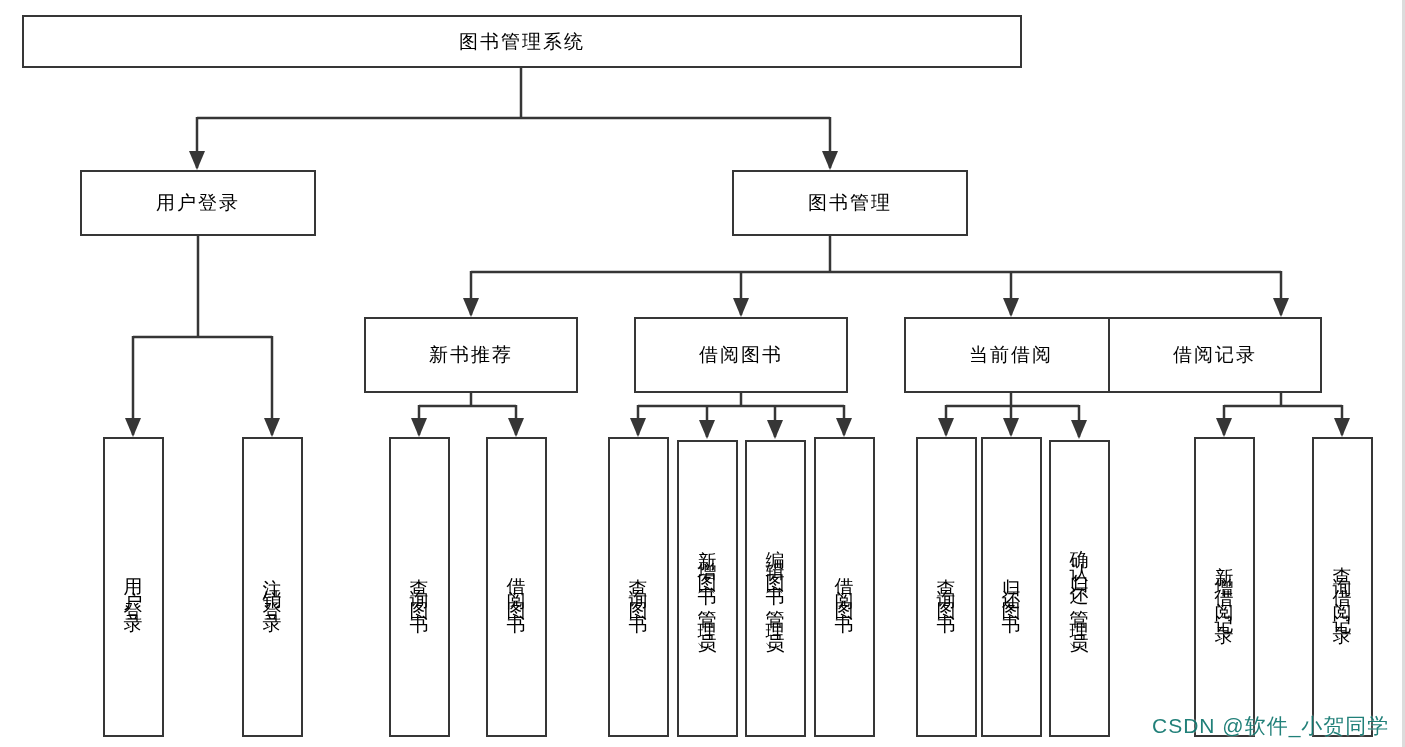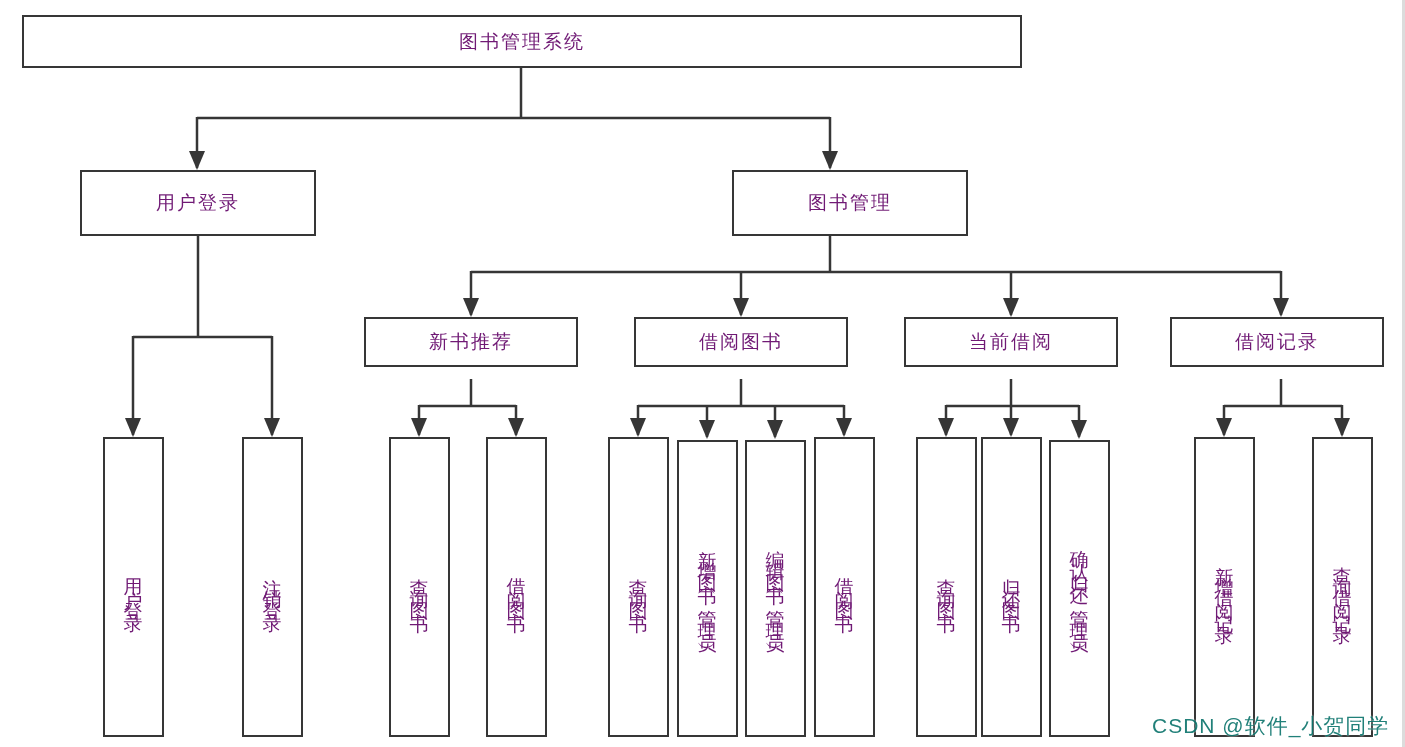--- a/index.html
+++ b/index.html
@@ -22,33 +22,33 @@
     height: 747px;
   }
   .node {
     position: absolute;
     box-sizing: border-box;
     border: 2.5px solid #363636;
     background: #ffffff;
     display: flex;
     align-items: center;
     justify-content: center;
-    color: #701a75;
+    color: #000000;
   }
   .hnode {
     font-size: 19px;
     letter-spacing: 2px;
     white-space: nowrap;
   }
   .root-node {
     left: 22px; top: 15px;
     width: 1000px; height: 53px;
   }
   .l2-node { top: 170px; width: 236px; height: 66px; }
-  .l3-node { top: 317px; width: 214px; height: 50px; }
+  .l3-node { top: 317px; width: 214px; height: 76px; }
   .leaf {
     top: 437px;
     width: 61px; height: 300px;
     writing-mode: vertical-rl;
     text-orientation: mixed;
     font-size: 19px;
     letter-spacing: 12px;
     line-height: 1;
   }
   .watermark {
@@ -126,21 +126,21 @@
   </svg>
 
   <div class="node hnode root-node">图书管理系统</div>
 
   <div class="node hnode l2-node" style="left:80px;">用户登录</div>
   <div class="node hnode l2-node" style="left:712px;margin-left:20px;">图书管理</div>
 
   <div class="node hnode l3-node" style="left:364px;">新书推荐</div>
   <div class="node hnode l3-node" style="left:634px;">借阅图书</div>
   <div class="node hnode l3-node" style="left:904px;">当前借阅</div>
-  <div class="node hnode l3-node" style="left:1170px;">借阅记录</div>
+  <div class="node hnode l3-node" style="left:1108px;">借阅记录</div>
 
   <div class="node leaf" style="left:103px;">用户登录</div>
   <div class="node leaf" style="left:242px;">注销登录</div>
 
   <div class="node leaf" style="left:389px;">查询图书</div>
   <div class="node leaf" style="left:486px;">借阅图书</div>
 
   <div class="node leaf" style="left:608px;">查询图书</div>
   <div class="node leaf" style="left:677px;top:440px;height:297px;">新增图书（管理员）</div>
   <div class="node leaf" style="left:745px;top:440px;height:297px;">编辑图书（管理员）</div>

